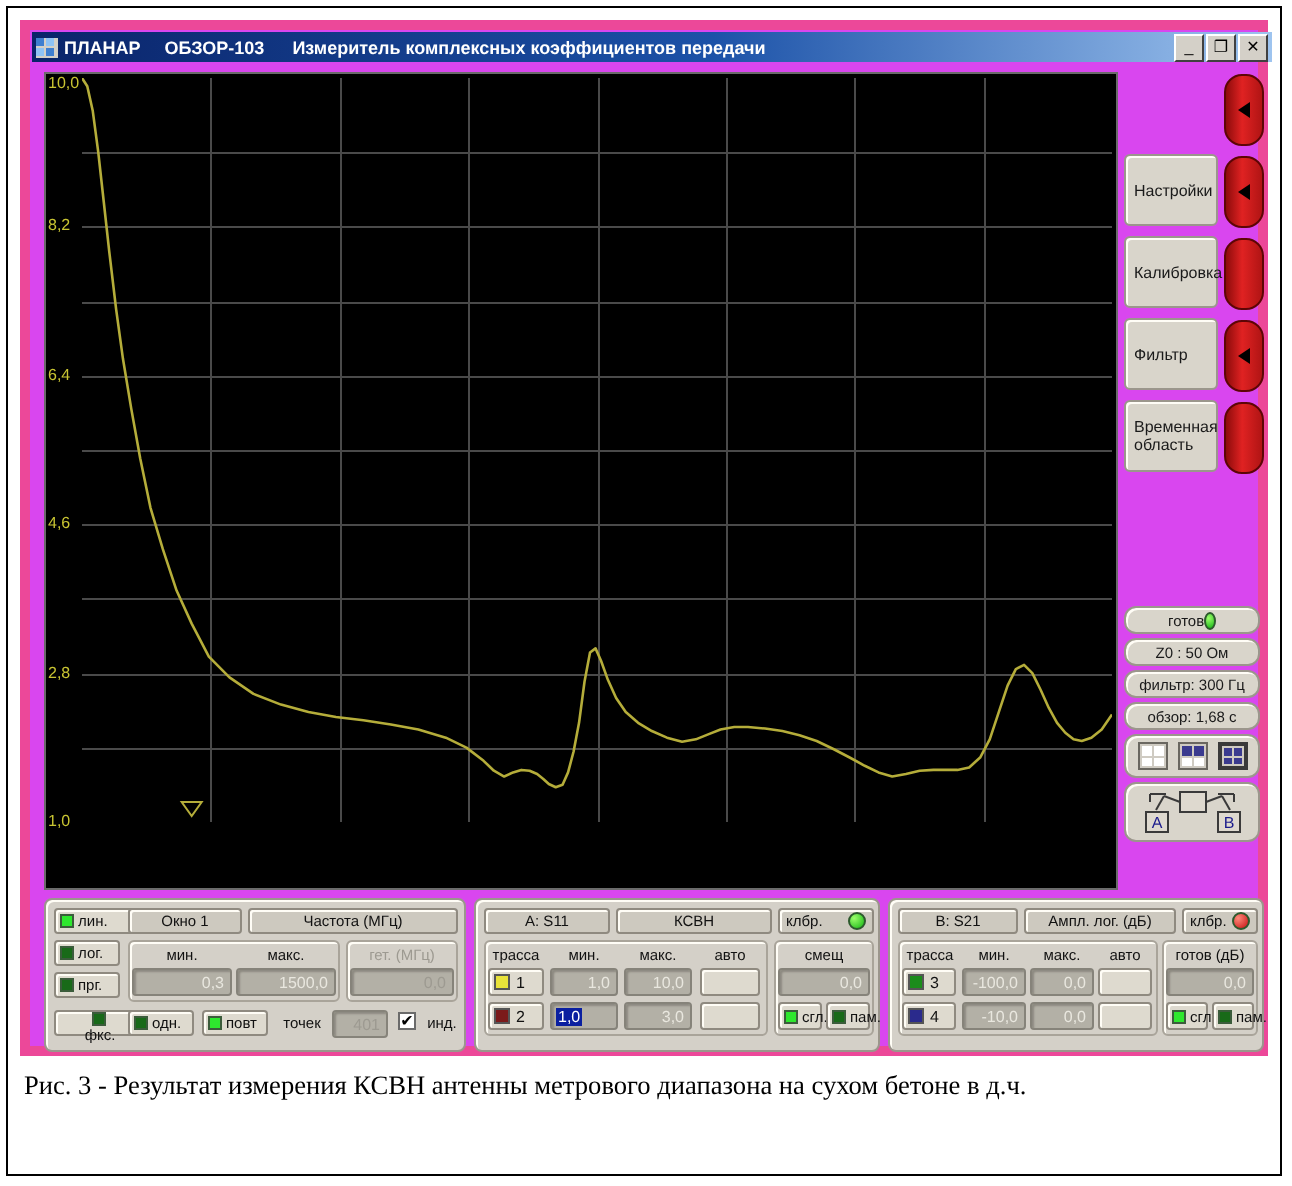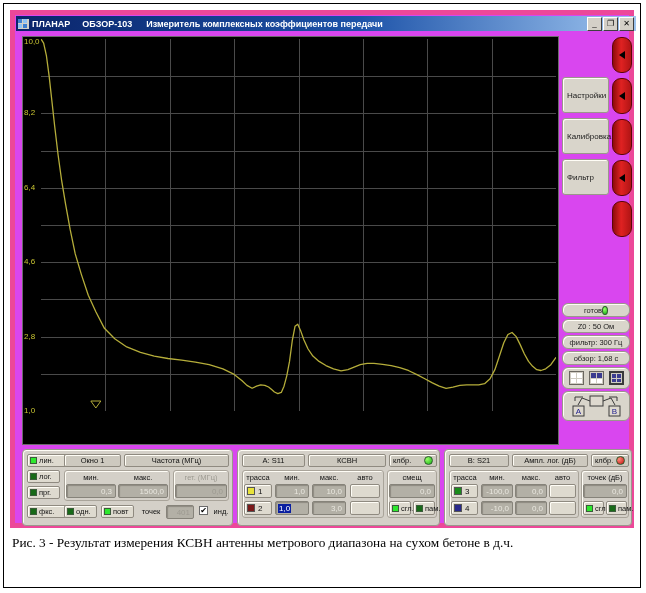--- a/index.html
+++ b/index.html
@@ -220,20 +220,23 @@
           </div>
           <div class="menu-row" style="top: 123px;">
             <div class="menu-btn">
               <span>Фильтр</span>
             </div>
             <div class="red-key">
               <div class="tri-left"></div>
             </div>
           </div>
           <div class="menu-row" style="top: 164px;">
+            <div class="menu-btn">
+              <span>Временная область</span>
+            </div>
             <div class="red-key"></div>
           </div>
         </div>
 
       <div id="status-stack">
         <div class="status-pill" id="ready-pill">
           <span>готов</span>
           <i class="led led-green"></i>
         </div>
         <div class="status-pill">
@@ -294,21 +297,21 @@
           <span>лин.</span>
       </div>
       <div class="sbtn" style="left:4px;top:20px;width:33px;height:13px;">
         <i class="mled mled-off"></i>
           <span>лог.</span>
       </div>
       <div class="sbtn" style="left:4px;top:36px;width:33px;height:13px;">
         <i class="mled mled-off"></i>
           <span>прг.</span>
       </div>
-      <div class="sbtn" style="left:4px;top:55px;width:44px;height:13px;">
+      <div class="sbtn" style="left:4px;top:55px;width:44px;height:13px;flex-direction:column;">
         <i class="mled mled-off"></i>
           <span>фкс.</span>
       </div>
 
       <div class="hdr" style="left:41px;top:4px;width:57px;height:13px;">
         <span>Окно 1</span>
       </div>
       <div class="hdr" style="left:101px;top:4px;width:105px;height:13px;">
         <span>Частота (МГц)</span>
       </div>
@@ -414,21 +417,21 @@
 
       <div class="trace-btn" style="left:6px;top:51px;width:27px;height:14px;">
         <i class="sq" id="b-sq4" style="background: rgb(42, 42, 140);"></i>
         <span>4</span>
       </div>
       <div class="fld" style="left:36px;top:51px;width:32px;height:14px;">-10,0</div>
       <div class="fld" style="left:70px;top:51px;width:32px;height:14px;">0,0</div>
       <div class="plainbtn" style="left:104px;top:51px;width:27px;height:14px;"></div>
 
       <div class="grp" style="left:136px;top:20px;width:48px;height:48px;"></div>
-      <div class="lbl" style="left:137px;top:21px;width:46px;height:12px;">точек (дБ)</div>
+      <div class="lbl" style="left:137px;top:21px;width:46px;height:12px;">готов (дБ)</div>
       <div class="fld" style="left:138px;top:34px;width:44px;height:14px;">0,0</div>
       <div class="sbtn" style="left:138px;top:51px;width:21px;height:14px;">
         <i class="mled mled-on"></i>
           <span>сгл.</span>
       </div>
       <div class="sbtn" style="left:161px;top:51px;width:21px;height:14px;">
         <i class="mled mled-off"></i>
           <span>пам.</span>
       </div>
     </div>

